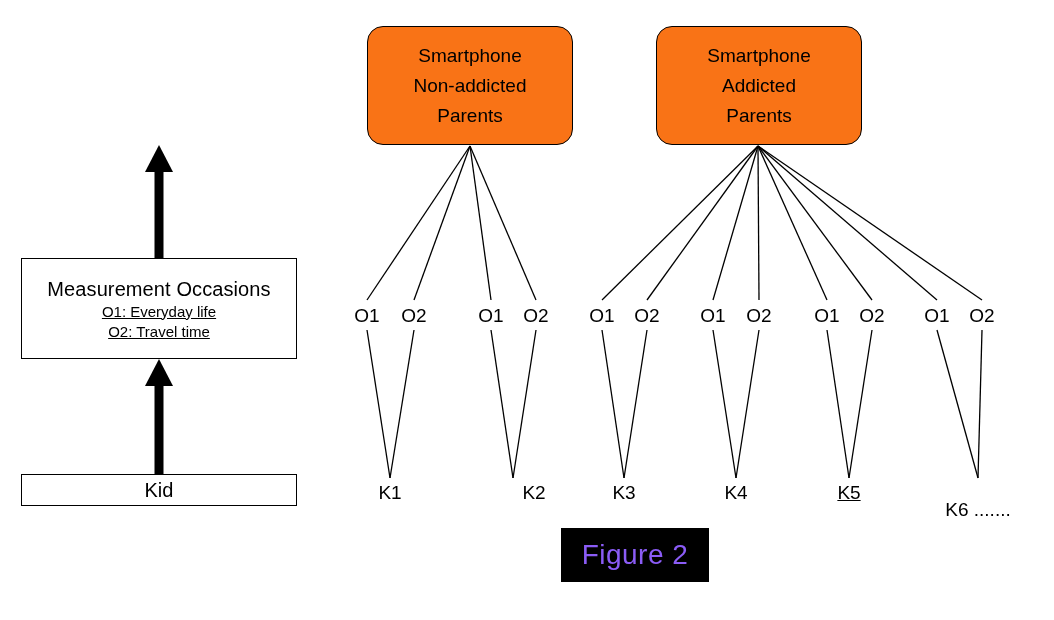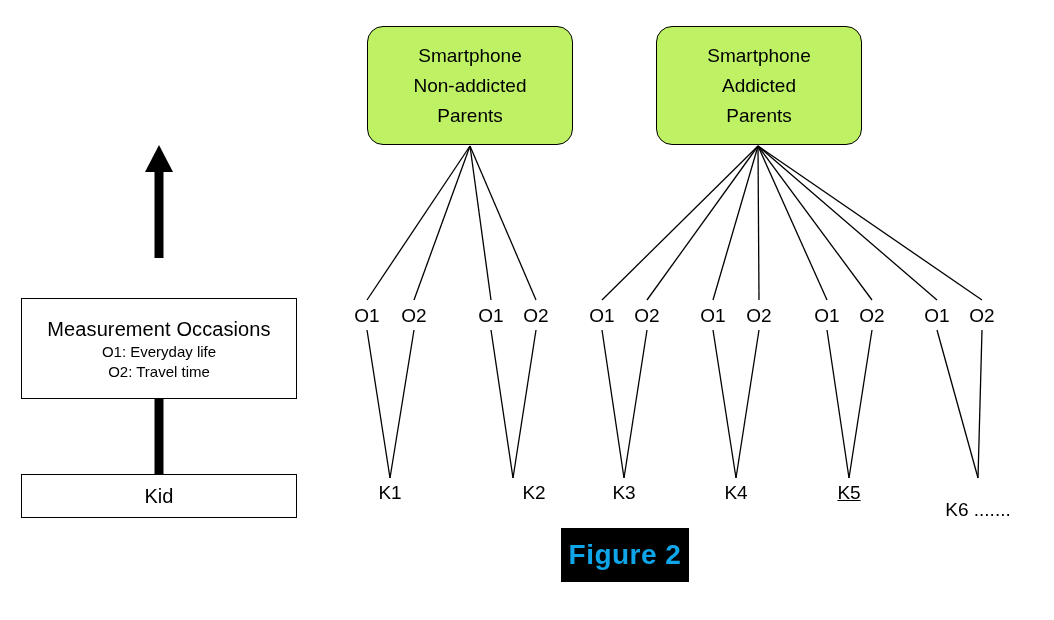--- a/index.html
+++ b/index.html
@@ -37,42 +37,43 @@
     line-height: 25px;
     letter-spacing: 0.1px;
   }
   .rect-title-lg {
     font-size: 20px;
     line-height: 26px;
   }
   .rect-sub {
     font-size: 15px;
     line-height: 20px;
+    text-decoration: underline;
   }
 
   #box-parent { left: 21px; top: 101px; width: 276px; height: 44px; }
-  #box-measurement { left: 21px; top: 258px; width: 276px; height: 101px; margin-top: 40px; }
-  #box-kid { left: 21px; top: 474px; width: 276px; height: 44px; }
+  #box-measurement { left: 21px; top: 258px; width: 276px; height: 101px; }
+  #box-kid { left: 21px; top: 474px; width: 276px; height: 32px; }
 
   .thick-arrow-svg {
     position: absolute;
     left: 0;
     top: 0;
     width: 1054px;
     height: 620px;
     pointer-events: none;
   }
 
   
   .round-box {
     position: absolute;
     box-sizing: border-box;
     border: 1.6px solid #000000;
     border-radius: 16px;
-    background: #bef264;
+    background: #f97316;
     display: flex;
     flex-direction: column;
     align-items: center;
     justify-content: center;
     text-align: center;
   }
   .rb-line {
     font-size: 19px;
     line-height: 30px;
     white-space: nowrap;
@@ -92,29 +93,29 @@
     text-align: left;
   }
   .o-label { top: 305px; }
   .k-label { top: 482px; }
 
   
   #figure-caption {
     position: absolute;
     left: 561px;
     top: 528px;
-    width: 128px;
+    width: 148px;
     height: 54px;
     background: #000000;
-    color: #0ea5e9;
+    color: #8b5cf6;
     display: flex;
     align-items: center;
     justify-content: center;
     font-size: 28px;
-    font-weight: bold;
+    font-weight: normal;
     letter-spacing: 0.5px;
   }
 </style>
 </head>
 <body>
 
 <div id="canvas">
 
   <svg class="thick-arrow-svg" viewBox="0 0 1054 620">
 

